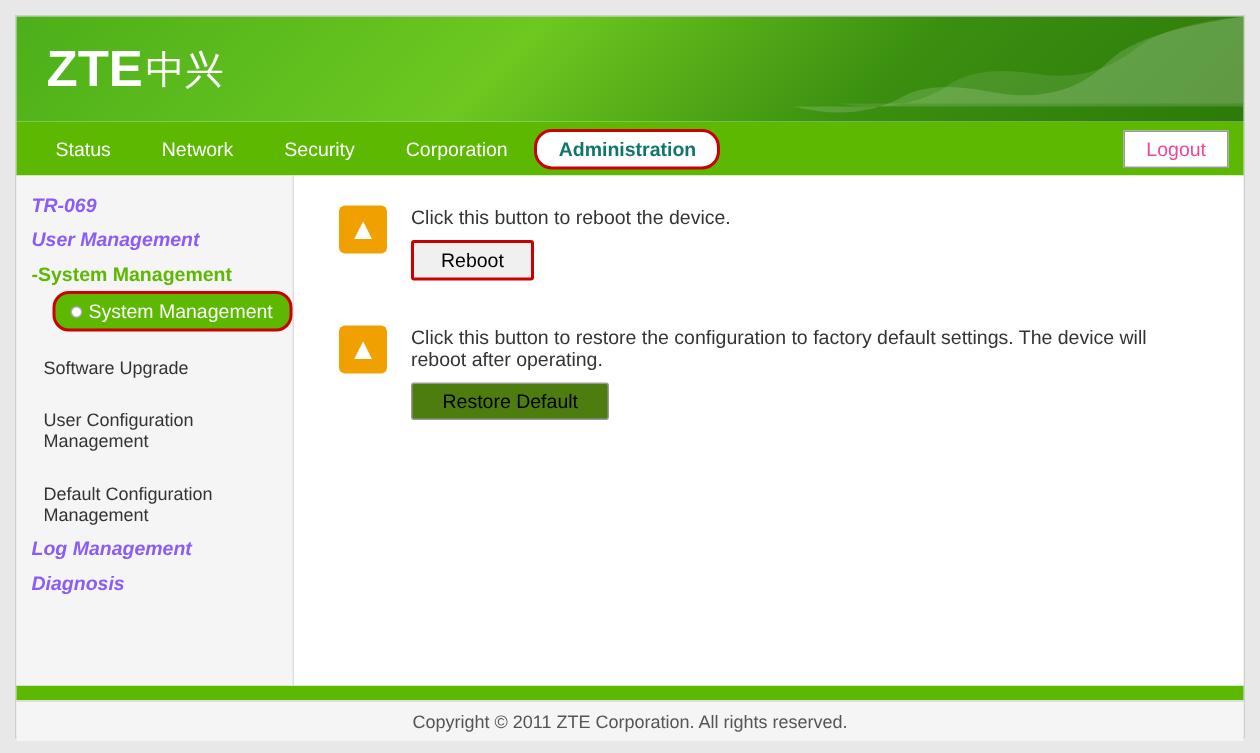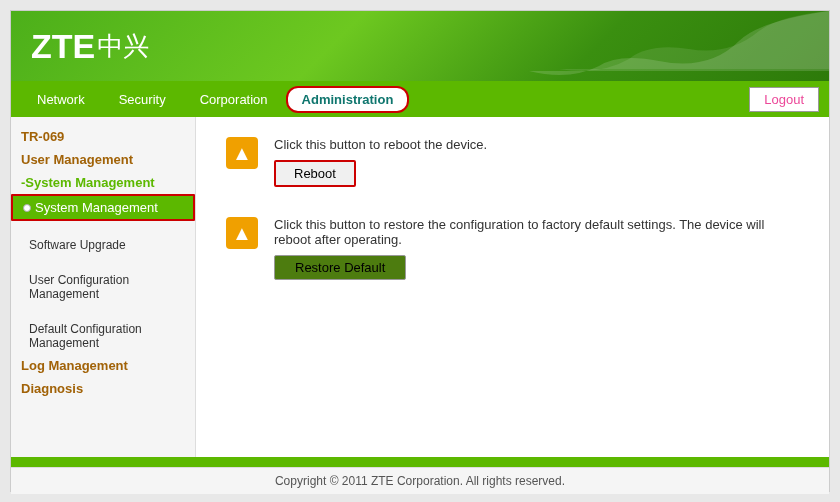--- a/index.html
+++ b/index.html
@@ -94,35 +94,37 @@
       padding: 8px 0;
       font-size: 13px;
     }
     .sidebar-item {
       padding: 4px 10px;
       cursor: pointer;
       color: #333;
     }
     .sidebar-item.section-header {
       font-weight: bold;
-      color: #a16207;
+      color: #8b5cf6;
       cursor: default;
+      font-style: italic;
     }
     .sidebar-item.active-section {
       color: #5cb800;
       font-weight: bold;
     }
     .sidebar-item.active-item {
       background: #5cb800;
       color: #fff;
-      border-radius: 1px;
+      border-radius: 11px;
       display: flex;
       align-items: center;
       gap: 4px;
       border: 2px solid #cc0000;
+      margin-left: 24px;
     }
     .sidebar-item.sub-item {
       padding-left: 18px;
       font-size: 12px;
       margin-top: 13px;
     }
     .bullet-dot {
       width: 8px;
       height: 8px;
       background: #fff;
@@ -217,20 +219,21 @@
     <span class="logo-chinese">中兴</span>
 
     <svg class="header-decor" viewBox="0 0 350 70" xmlns="http://www.w3.org/2000/svg">
       <path d="M350,0 Q280,10 260,30 Q230,60 180,50 Q140,42 120,55 Q90,70 50,60 L350,60 Z" fill="rgba(255,255,255,0.15)"></path>
       <path d="M350,0 Q300,5 280,20 Q250,45 210,38 Q170,32 150,48 Q120,65 80,58 L350,58 Z" fill="rgba(255,255,255,0.1)"></path>
     </svg>
   </div>
 
   <div class="navbar">
     <div class="nav-tabs">
+      <button class="nav-tab">Status</button>
       <button class="nav-tab">Network</button>
       <button class="nav-tab">Security</button>
       <button class="nav-tab">Corporation</button>
       <button class="nav-tab active">Administration</button>
     </div>
     <button class="logout-btn">Logout</button>
   </div>
 
   <div class="main-content">
 

